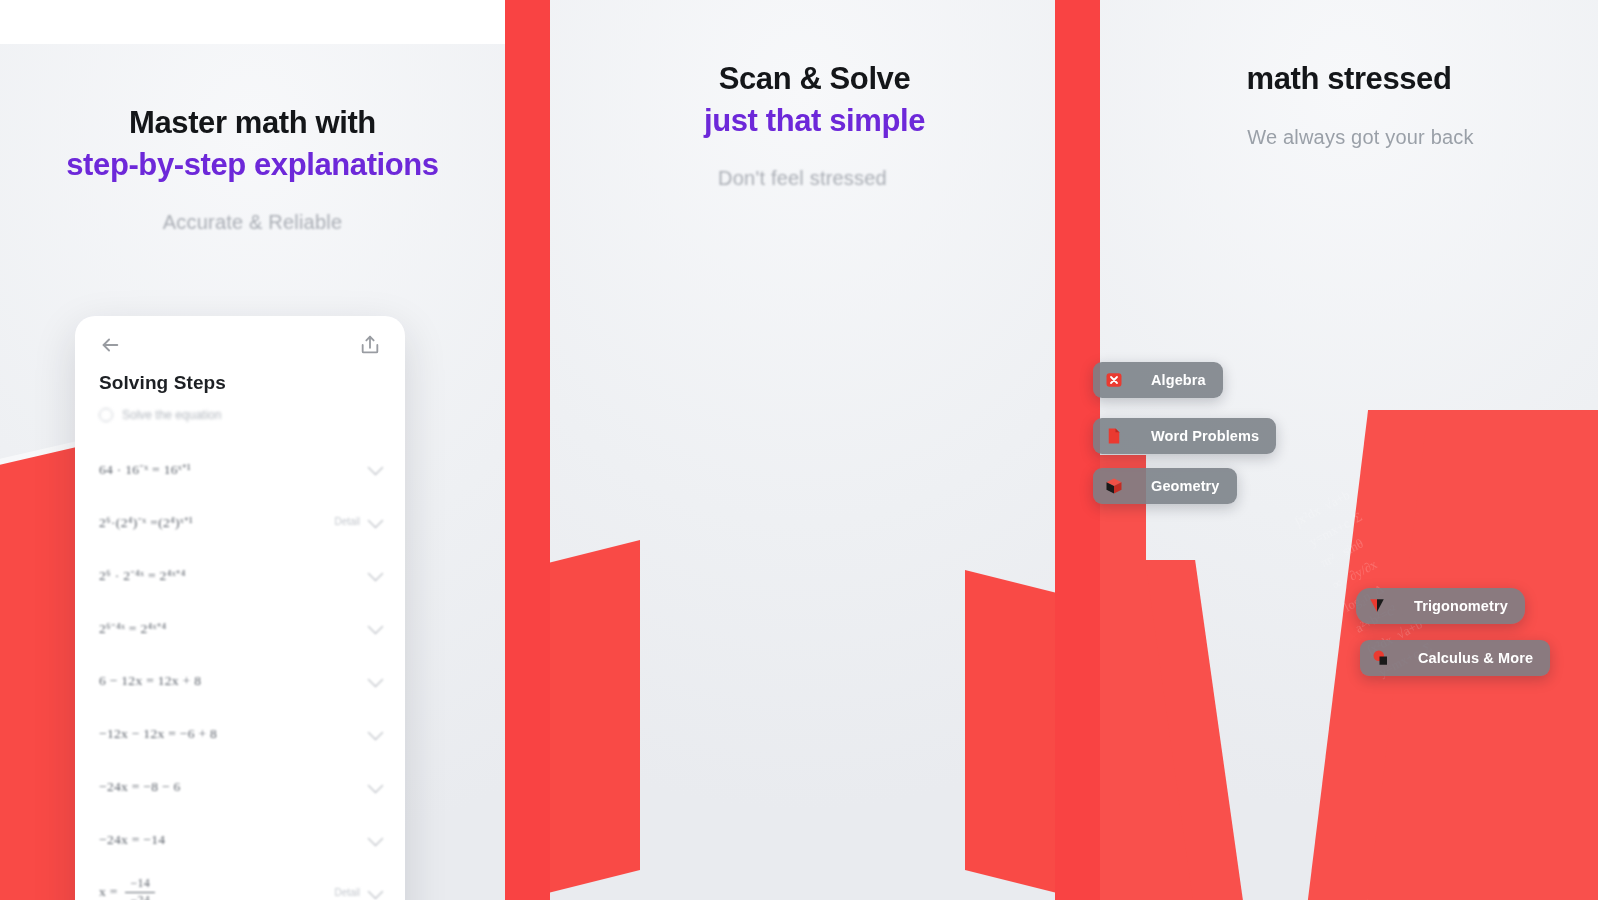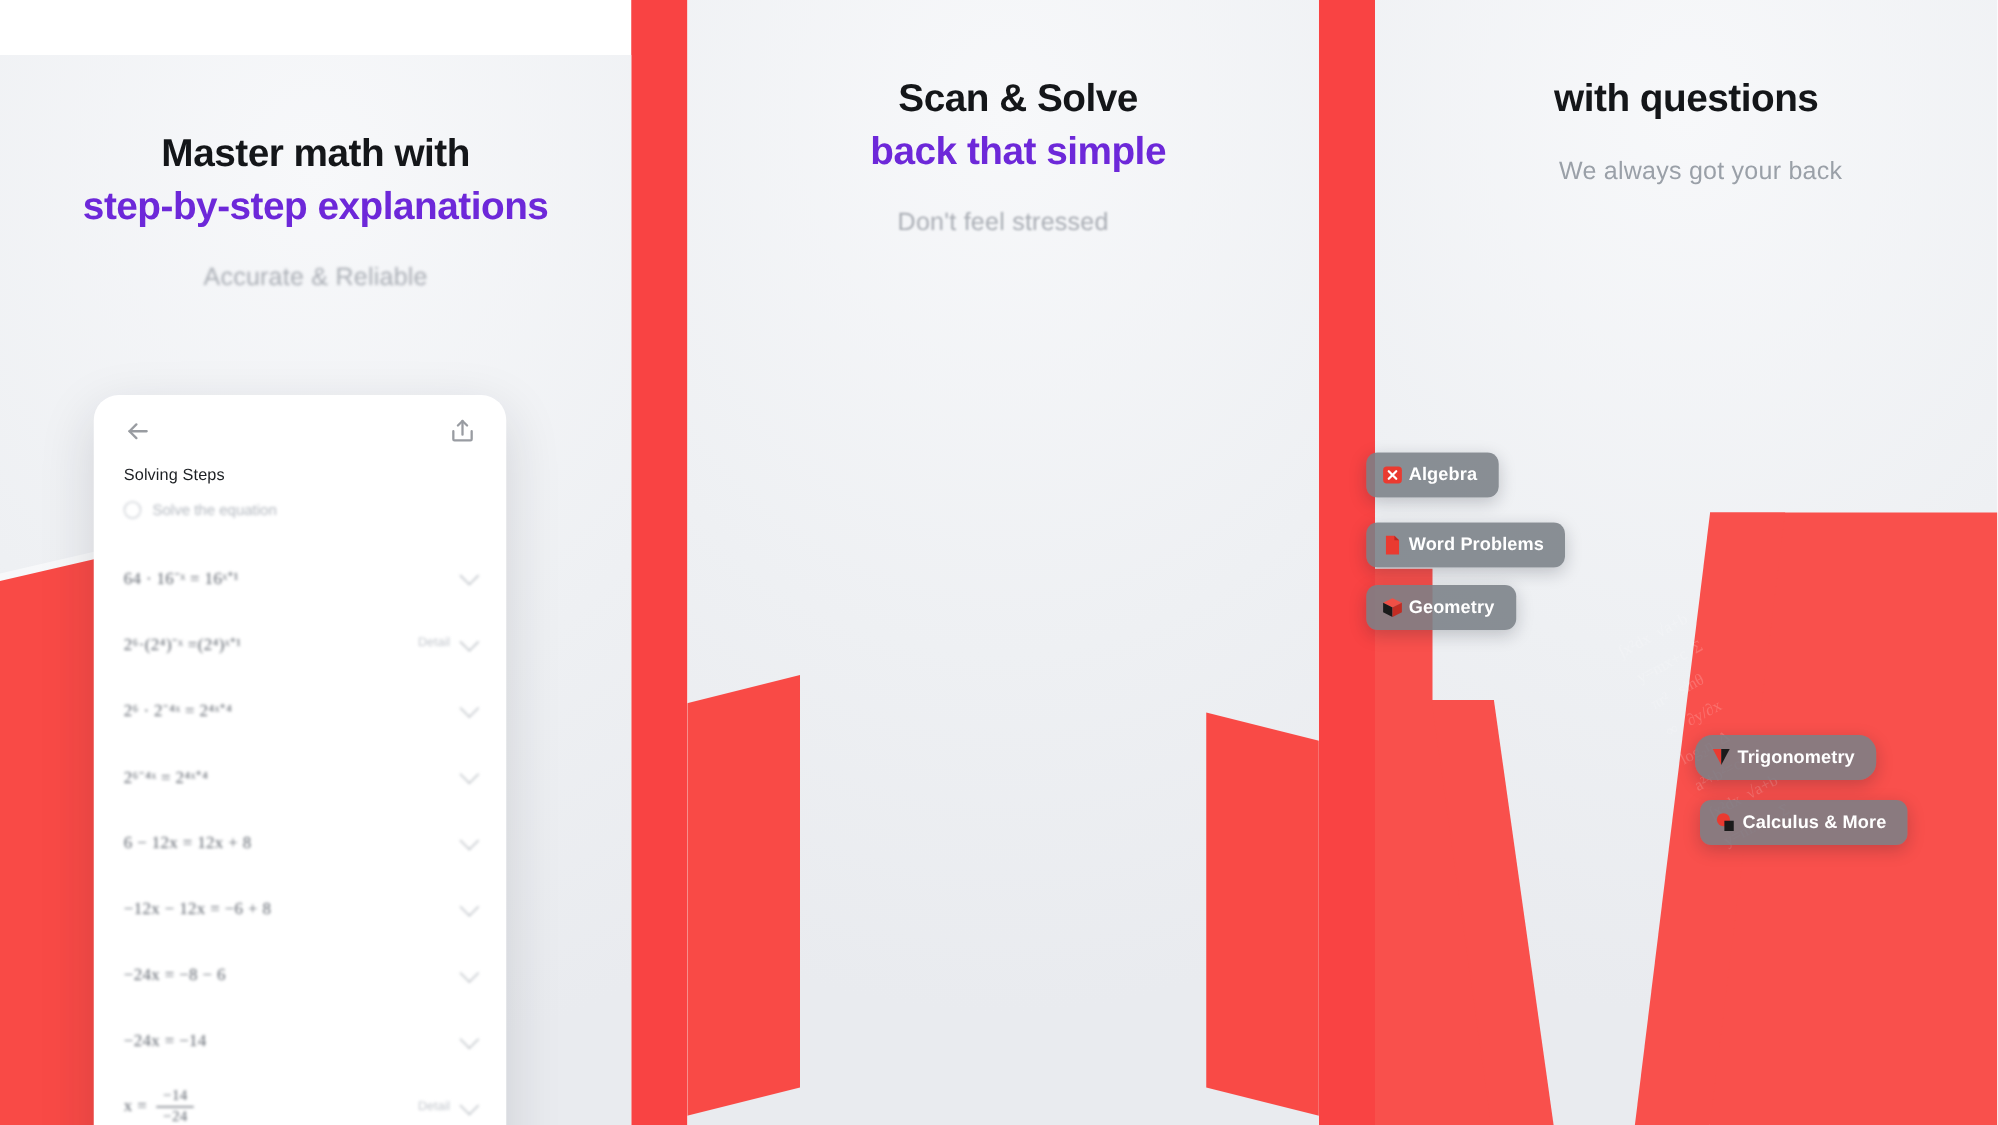--- a/index.html
+++ b/index.html
@@ -103,41 +103,41 @@
     background: #ffffff;
     border-radius: 20px 20px 0 0;
     box-shadow: 0 14px 44px rgba(25,30,45,.14);
     overflow: hidden;
   }
   .phone-1 { left: 75px; top: 272px; width: 330px; height: 640px; }
 
   
   .p1-top { display:flex; justify-content:space-between; align-items:center; padding: 18px 24px 0; }
   .ico { width: 22px; height: 22px; opacity:.62; }
-  .p1-title { font-size: 13px; font-weight: normal; color: #1d2024; padding: 16px 24px 0; filter: blur(0.5px); letter-spacing:.1px;}
+  .p1-title { font-size: 19px; font-weight: bold; color: #1d2024; padding: 16px 24px 0; filter: blur(0.5px); letter-spacing:.1px;}
   .p1-note { display:flex; align-items:center; gap: 9px; padding: 14px 24px 0; filter: blur(1.4px); }
   .p1-note .bub { width:14px;height:14px;border-radius:50%;border:1.6px solid #c8ccd2; flex:0 0 14px;}
   .p1-note .txt { font-size: 12px; color:#b3b8bf; }
   .eq-list { padding: 20px 0 0; }
   .eq-row {
     display:flex; align-items:center; justify-content:space-between;
     padding: 0 24px; height: 53px;
     filter: blur(1.15px);
   }
   .eq-row .eq { font-size: 13.5px; color: #5d636c; letter-spacing:.3px; font-family:"Liberation Serif", serif;}
   .eq-row .rt { display:flex; align-items:center; gap:10px; }
   .eq-row .hint { font-size: 10px; color:#c3c7cd; }
   .eq-row .chev { width:11px;height:11px;border-right:1.6px solid #aeb3ba;border-bottom:1.6px solid #aeb3ba;transform:rotate(45deg); margin-bottom:3px;}
   .eq-frac { display:inline-flex; flex-direction:column; align-items:center; vertical-align:middle; margin-left:4px;}
   .eq-frac span { font-size:12px; line-height:1.15; color:#5d636c;}
   .eq-frac .bar { width:30px; height:1.4px; background:#5d636c; margin:1px 0;}
 
   
   .badge {
-    position:absolute; display:inline-flex; align-items:center; gap:4px;
+    position:absolute; display:inline-flex; align-items:center; gap:28px;
     background: rgba(122,128,134,.88);
     color:#fff; font-size:14.5px; font-weight:bold;
     padding: 9px 17px 9px 12px; border-radius: 9px;
     box-shadow: 0 4px 14px rgba(20,25,35,.22);
     white-space:nowrap; letter-spacing:.1px; z-index: 30;
   }
   .badge .bico { width: 18px; height:18px; flex:0 0 18px; }
   .b-algebra   { left: 1093px; top: 362px; }
   .b-word      { left: 1093px; top: 418px; }
   .b-geometry  { left: 1093px; top: 468px; }
@@ -258,21 +258,21 @@
 
   <div class="divider"></div>
 
   <div class="panel panel-2">
     <div class="bg-soft"></div>
     <div class="red-wedge-2"></div>
     <div class="red-wedge-2b"></div>
 
     <div class="hdr">
       <div class="l1">Scan &amp; Solve</div>
-      <div class="l2">back that simple</div>
+      <div class="l2">just that simple</div>
       <div class="sub">Don't feel stressed</div>
     </div>
 
   </div>
 
   <div class="divider"></div>
 
   <div class="panel panel-3">
     <div class="bg-soft"></div>
     <div class="red-block-3">
@@ -282,21 +282,21 @@
  ∞   ∂y/∂x
  log₂n  Δ
  a²+b²=c²
  ∫x²dx  √a+b
  y=mx+c  Σ</div>
     </div>
     <div class="red-tiny-3"></div>
     <div class="red-left-3"></div>
 
     <div class="hdr">
-      <div class="l1">with questions</div>
+      <div class="l1">math stressed</div>
       <div class="sub">We always got your back</div>
     </div>
 
   </div>
 
   <div class="badge b-algebra">
     <span class="bico">
       <svg viewBox="0 0 24 24">
           <rect x="2" y="3" width="20" height="18" rx="4" fill="#ea3a30"></rect>
           <path d="M8 8 L16 16 M16 8 L8 16" stroke="#fff" stroke-width="2.4" stroke-linecap="round"></path>

